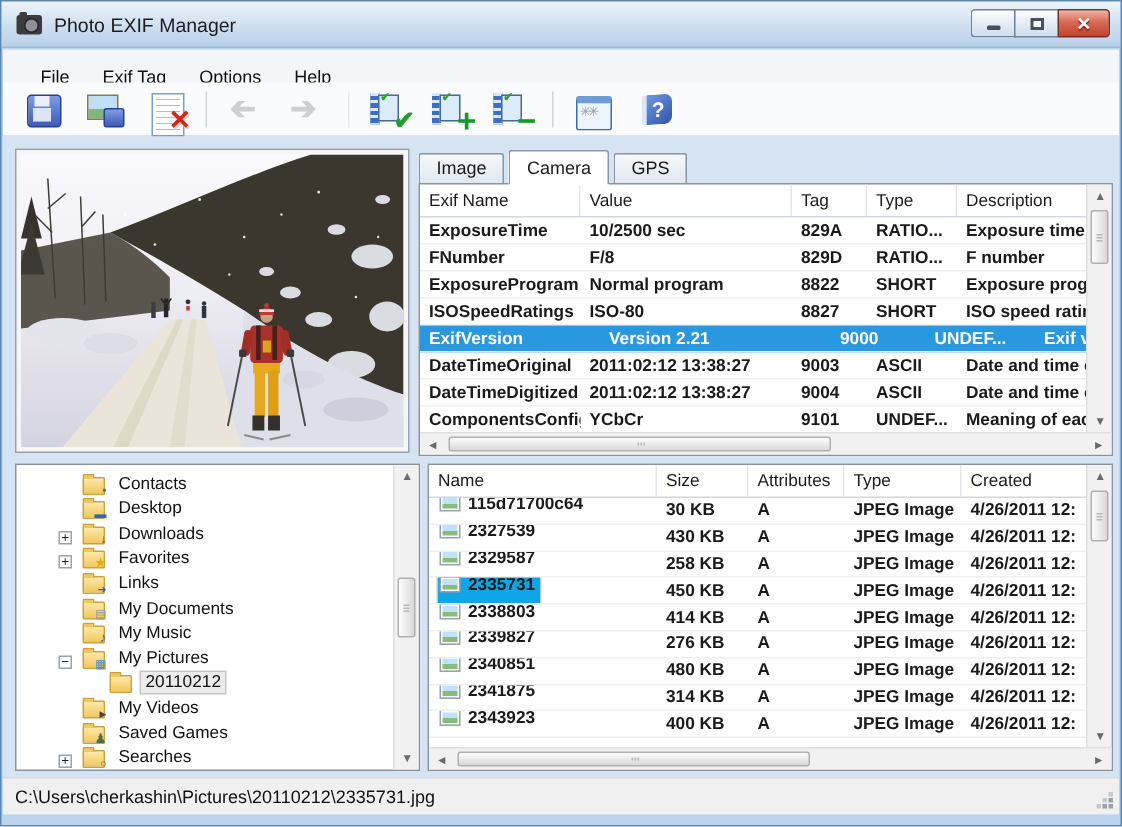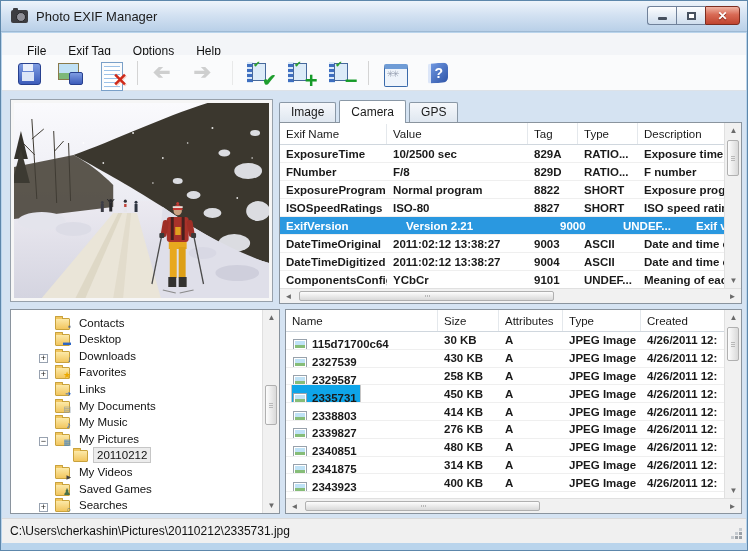--- a/index.html
+++ b/index.html
@@ -110,21 +110,21 @@
   .exif-panel .grid-hcell:nth-child(4),.exif-panel .grid-cell:nth-child(4){width:60px;flex:0 0 auto;}
   .exif-panel .grid-hcell:nth-child(5),.exif-panel .grid-cell:nth-child(5){flex:1;border-right:none;}
   
   .files-panel .grid-hcell:nth-child(1),.files-panel .grid-cell:nth-child(1){width:152px;flex:0 0 auto;}
   .files-panel .grid-hcell:nth-child(2),.files-panel .grid-cell:nth-child(2){width:61px;flex:0 0 auto;}
   .files-panel .grid-hcell:nth-child(3),.files-panel .grid-cell:nth-child(3){width:64px;flex:0 0 auto;}
   .files-panel .grid-hcell:nth-child(4),.files-panel .grid-cell:nth-child(4){width:78px;flex:0 0 auto;}
   .files-panel .grid-hcell:nth-child(5),.files-panel .grid-cell:nth-child(5){flex:1;border-right:none;}
   .file-ic{width:14px;height:11px;border:1px solid #98a2ac;flex:0 0 auto;margin-right:5px;
     background:linear-gradient(180deg,#bfe2f6 55%,#86bd78 55%);box-shadow:inset 0 0 0 1px #fff;}
-  .name-box{display:flex;align-items:flex-end;height:20px;padding:0 3px 0 1px;}
+  .name-box{display:flex;align-items:flex-start;height:20px;padding:0 3px 0 1px;}
   .grid-row.softsel .name-box{background:#0ea5e9;outline:1px solid #c6c6c6;}
 
   
   .vscroll{width:17px;flex:0 0 auto;background:#f1f1f1;border-left:1px solid #e0e0e0;position:relative;}
   .hscroll{height:15px;flex:0 0 auto;background:#f1f1f1;border-top:1px solid #e0e0e0;position:relative;}
   .sb-arrow{position:absolute;color:#6a6a6a;font-size:8px;line-height:1;text-align:center;width:17px;height:15px;
     display:flex;align-items:center;justify-content:center;}
   .sb-up{top:0;left:0;} .sb-down{bottom:0;left:0;}
   .sb-left{left:0;top:0;} .sb-right{right:0;top:0;}
   .sb-thumb-v{position:absolute;left:2px;width:12px;background:linear-gradient(90deg,#fdfdfd,#d9d9d9);

